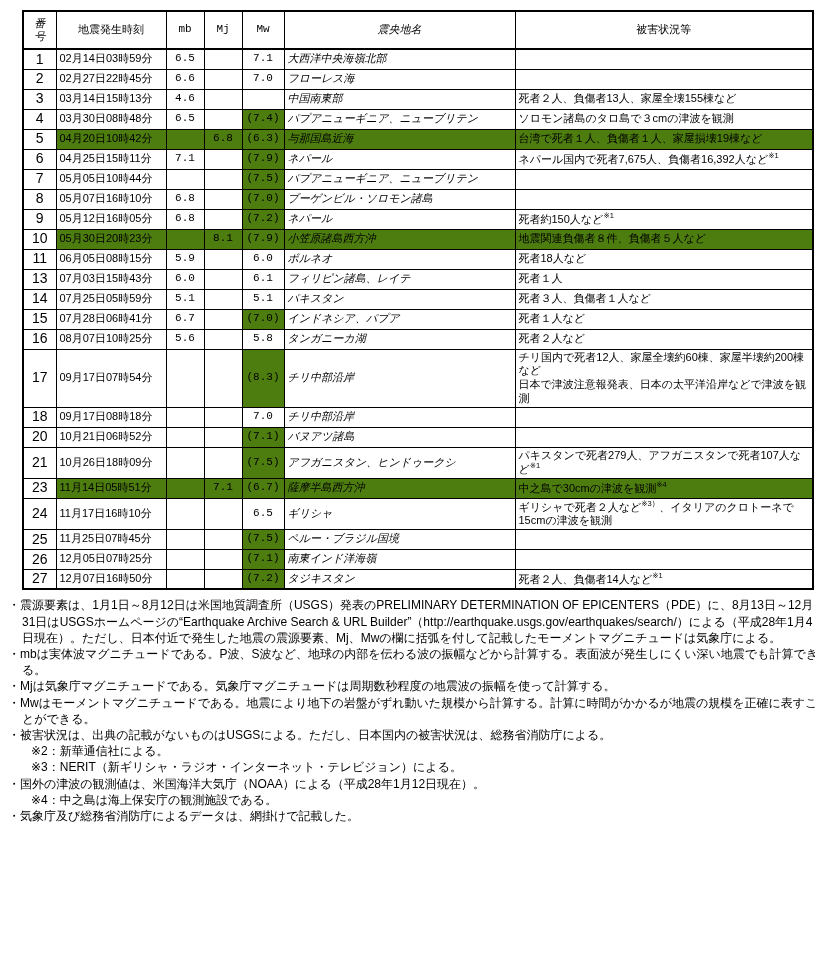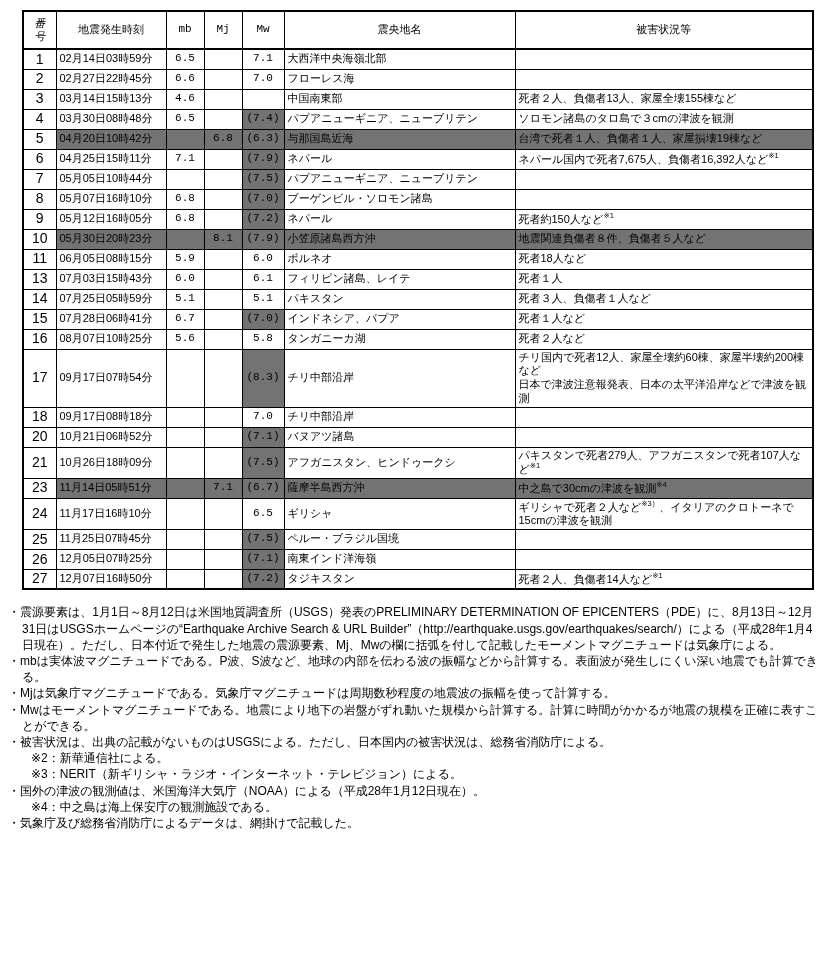--- a/index.html
+++ b/index.html
@@ -13,27 +13,27 @@
     vertical-align:middle;overflow:hidden;box-sizing:border-box;}
   .eq thead th{font-weight:normal;text-align:center;height:38px;
     border-bottom:2.5px solid #000;}
   .eq td{height:20px;}
   .c0{width:33px;text-align:center;}
   td.c0{font-size:14px;padding:0 1px;}
   .c1{width:110px;text-align:left;}
   .c2,.c3,.c4{width:38px;text-align:center;
     font-family:"Liberation Mono","DejaVu Sans Mono",monospace;font-size:10.5px;}
   .c4{width:42px;}
-  .c5{width:231px;text-align:left;}
+  .c5{width:231px;text-align:left;font-style:italic;}
   .c6{width:298px;text-align:left;white-space:pre-line;margin-left:12px;}
-  .shaded{background:#737373;}
+  .shaded{background:#4d7c0f;}
   .vstack{display:inline-block;width:1.15em;word-break:break-all;line-height:1.2;font-style:italic;}
   sup.note-ref{font-size:7.5px;vertical-align:super;line-height:1;}
 
-  .footnotes{margin-top:14px;font-size:12px;line-height:16.2px;width:812px;}
+  .footnotes{margin-top:7px;font-size:12px;line-height:16.2px;width:812px;}
   .fn-bullet{padding-left:14px;text-indent:-14px;}
   .fn-sub{padding-left:23px;}
 </style>
 </head>
 <body>
 
 <div class="doc">
 
   <table class="eq">
     <thead>

